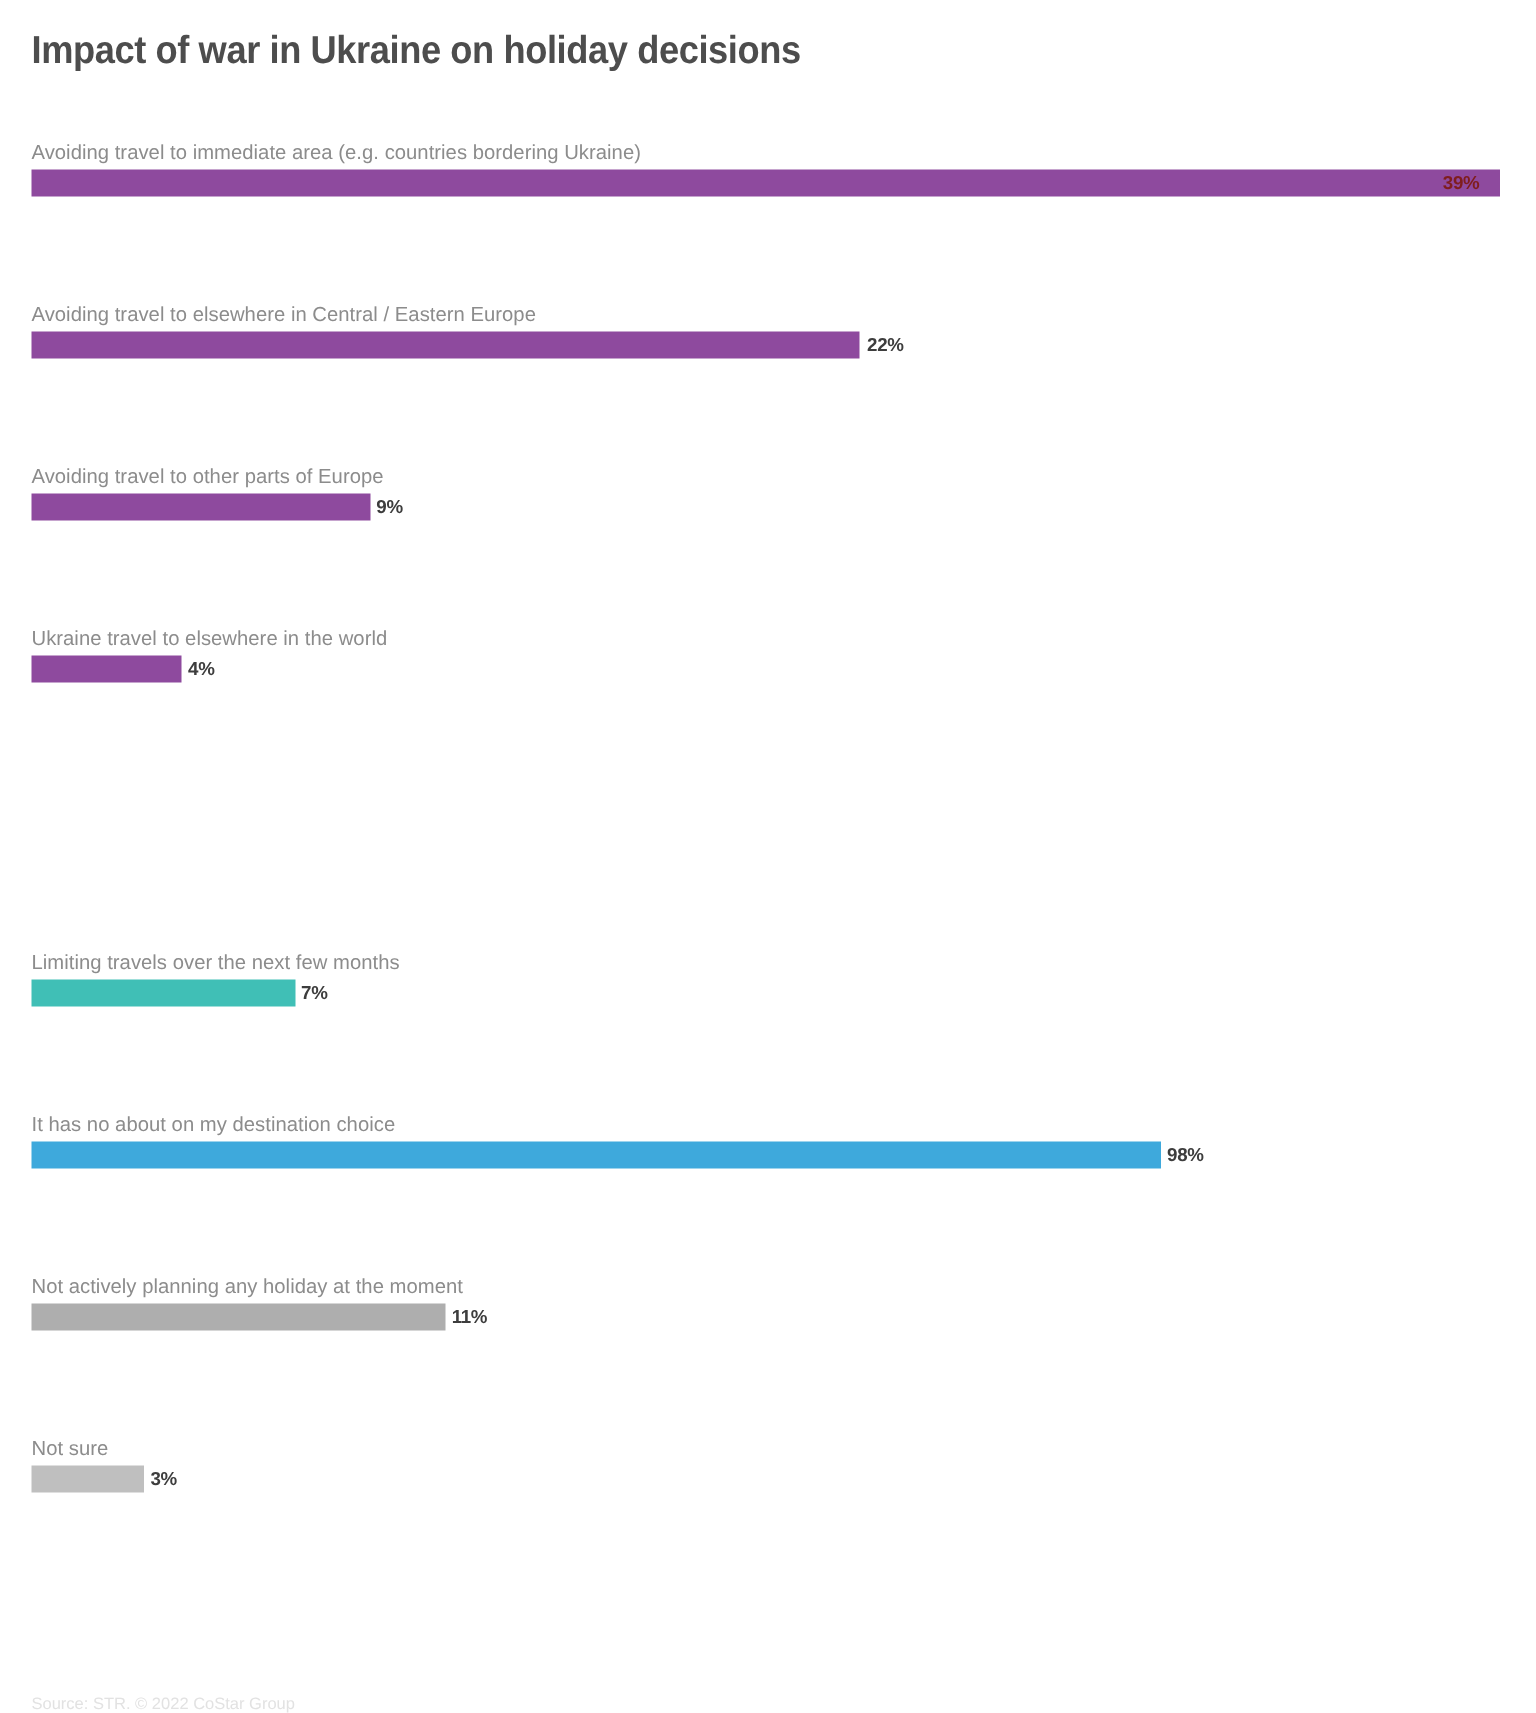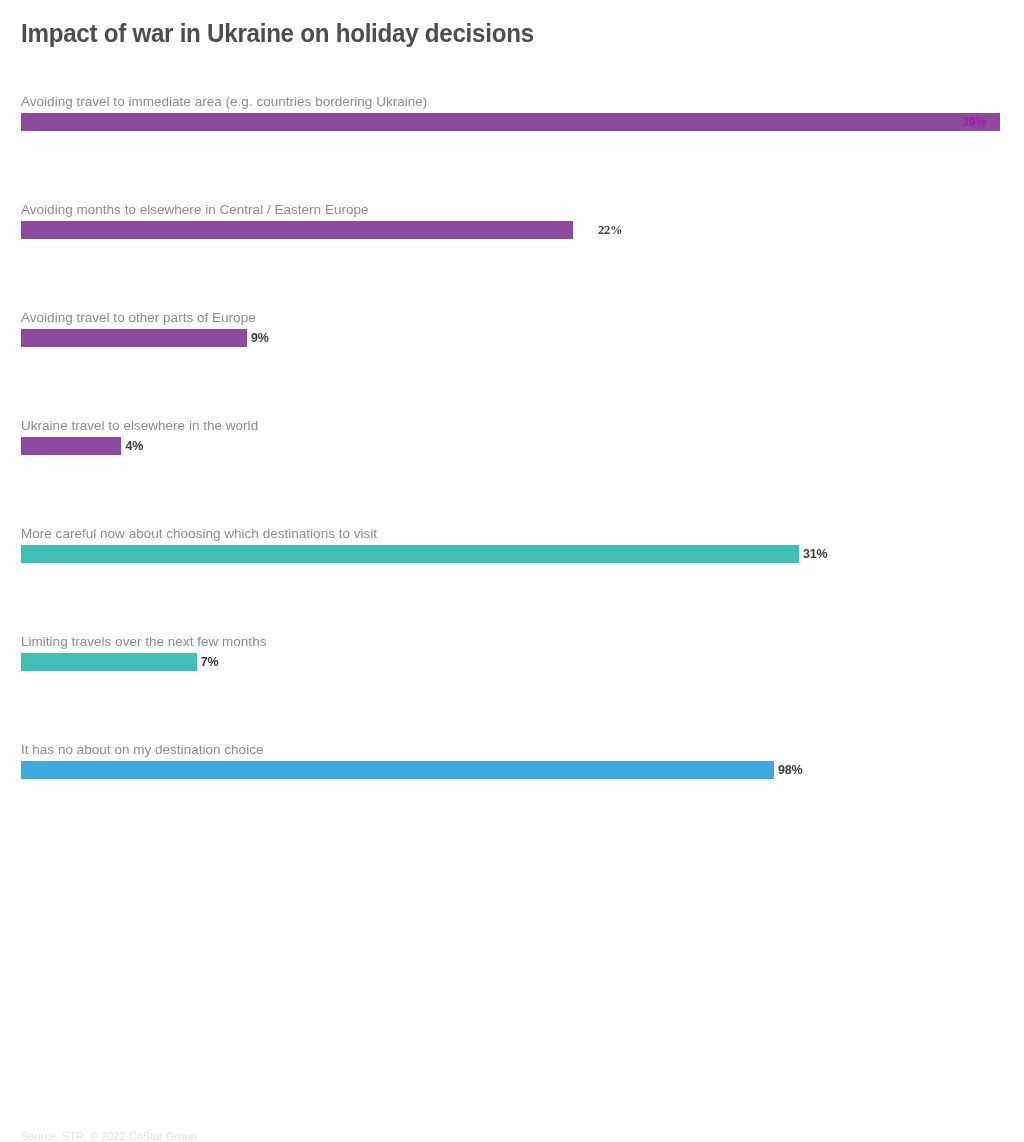--- a/index.html
+++ b/index.html
@@ -91,21 +91,21 @@
     font-size: 12.5px;
     font-weight: bold;
     font-family: "Liberation Sans", sans-serif;
     white-space: nowrap;
     letter-spacing: -0.2px;
   }
   .bar-value.outside {
     color: #3d3d3d;
   }
   .bar-value.inside {
-    color: #a21caf;
+    color: #7f1d1d;
   }
 
   
   .source-note {
     position: absolute;
     left: 21px;
     top: 1108px;
     font-size: 11px;
     color: #e2e2e2;
     font-family: "Liberation Sans", sans-serif;
@@ -122,58 +122,65 @@
 
   <div class="plot-area" id="plot-area">
       <div class="bar-row" style="top: 0px;">
         <div class="bar-label">Avoiding travel to immediate area (e.g. countries bordering Ukraine)</div>
         <div class="bar-track">
           <div class="bar-fill" style="width: 978.9px; background: rgb(142, 74, 158);"></div>
         </div>
         <div class="bar-value inside" style="left: 961.9px;">39%</div>
       </div>
       <div class="bar-row" style="top: 108px;">
-        <div class="bar-label">Avoiding months to elsewhere in Central / Eastern Europe</div>
+        <div class="bar-label">Avoiding travel to elsewhere in Central / Eastern Europe</div>
         <div class="bar-track">
           <div class="bar-fill" style="width: 552.2px; background: rgb(142, 74, 158);"></div>
         </div>
-        <div class="bar-value outside" style="left: 598px; font-family: Liberation Serif, serif;">22%</div>
+        <div class="bar-value outside" style="left: 578px;">22%</div>
       </div>
       <div class="bar-row" style="top: 216px;">
         <div class="bar-label">Avoiding travel to other parts of Europe</div>
         <div class="bar-track">
           <div class="bar-fill" style="width: 225.9px; background: rgb(142, 74, 158);"></div>
         </div>
         <div class="bar-value outside" style="left: 250.9px;">9%</div>
       </div>
       <div class="bar-row" style="top: 324px;">
         <div class="bar-label">Ukraine travel to elsewhere in the world</div>
         <div class="bar-track">
           <div class="bar-fill" style="width: 100.4px; background: rgb(142, 74, 158);"></div>
         </div>
         <div class="bar-value outside" style="left: 125.4px;">4%</div>
       </div>
-      <div class="bar-row" style="top: 432px;">
-        <div class="bar-label">More careful now about choosing which destinations to visit</div>
-        <div class="bar-track">
-          <div class="bar-fill" style="width: 778.1px; background: rgb(64, 191, 182);"></div>
-        </div>
-        <div class="bar-value outside" style="left: 803.1px;">31%</div>
-      </div>
       <div class="bar-row" style="top: 540px;">
         <div class="bar-label">Limiting travels over the next few months</div>
         <div class="bar-track">
           <div class="bar-fill" style="width: 175.7px; background: rgb(64, 191, 182);"></div>
         </div>
         <div class="bar-value outside" style="left: 200.7px;">7%</div>
       </div>
       <div class="bar-row" style="top: 648px;">
         <div class="bar-label">It has no about on my destination choice</div>
         <div class="bar-track">
           <div class="bar-fill" style="width: 753px; background: rgb(62, 169, 220);"></div>
         </div>
         <div class="bar-value outside" style="left: 778px;">98%</div>
       </div>
+      <div class="bar-row" style="top: 756px;">
+        <div class="bar-label">Not actively planning any holiday at the moment</div>
+        <div class="bar-track">
+          <div class="bar-fill" style="width: 276.1px; background: rgb(174, 174, 174);"></div>
+        </div>
+        <div class="bar-value outside" style="left: 301.1px;">11%</div>
+      </div>
+      <div class="bar-row" style="top: 864px;">
+        <div class="bar-label">Not sure</div>
+        <div class="bar-track">
+          <div class="bar-fill" style="width: 75.3px; background: rgb(191, 191, 191);"></div>
+        </div>
+        <div class="bar-value outside" style="left: 100.3px;">3%</div>
+      </div>
     </div>
 
   <div class="source-note">Source: STR. © 2022 CoStar Group</div>
 
 </div>
 
 </body></html>

